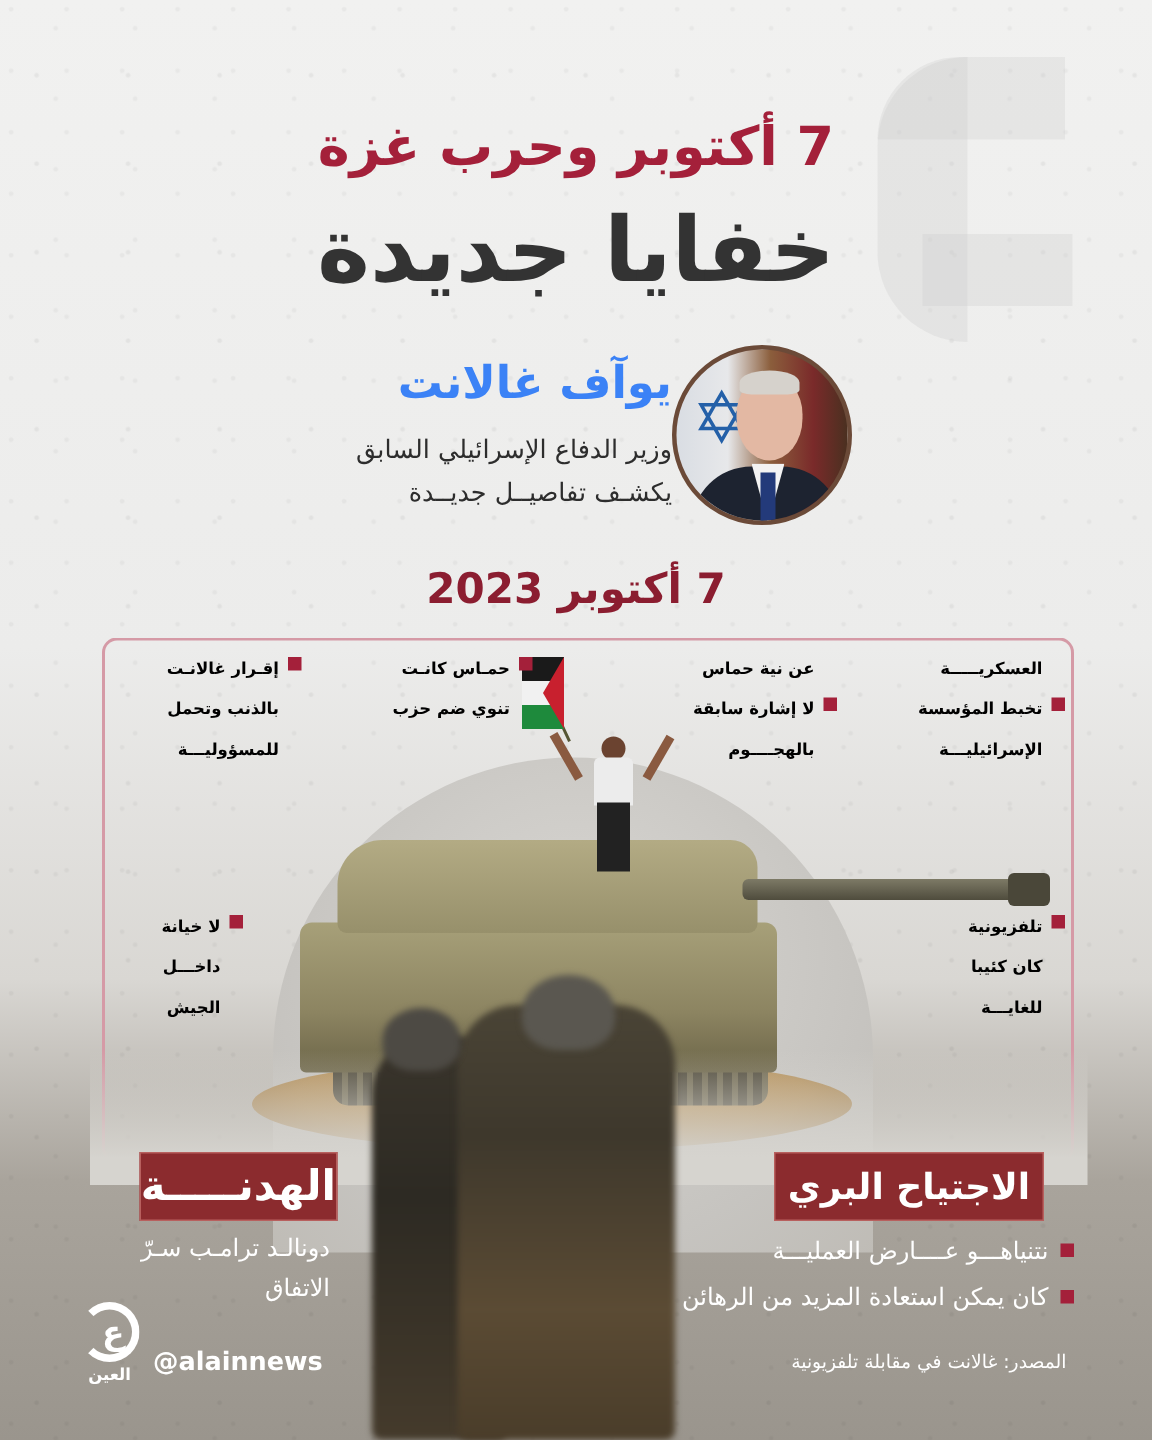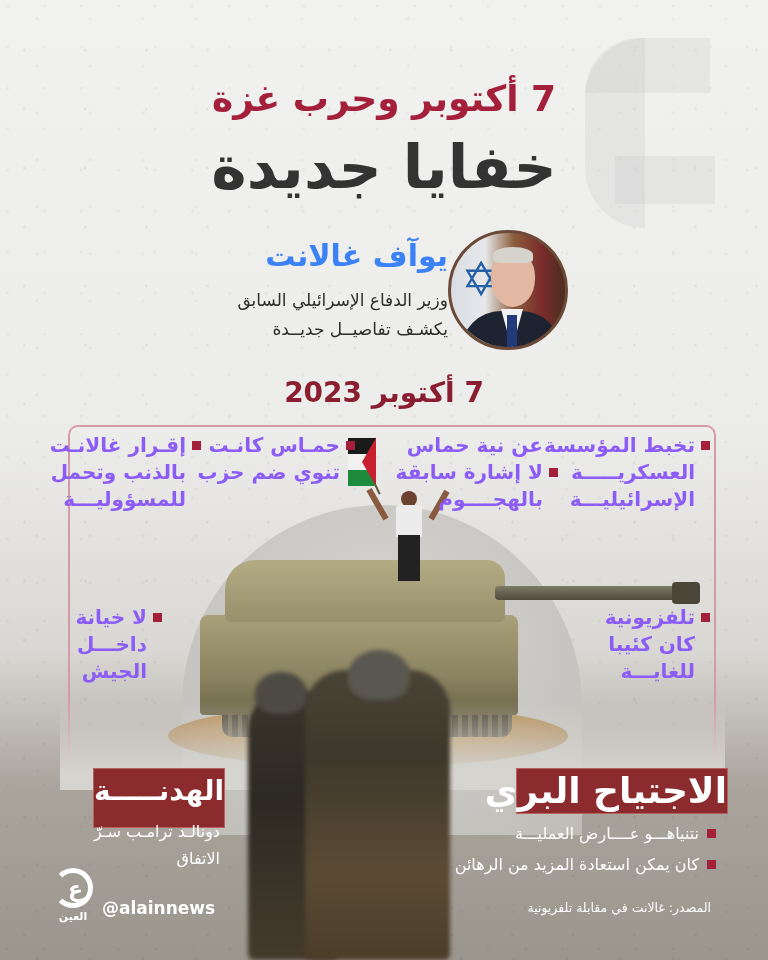--- a/index.html
+++ b/index.html
@@ -66,21 +66,21 @@
 
   .panel {
     position: absolute; left: 68px; top: 425px; width: 648px; height: 350px;
     border: 2px solid #d59aa6; border-radius: 10px; border-bottom: none;
   }
   .panel-fade {
     position: absolute; left: 60px; top: 700px; width: 665px; height: 90px;
     background: linear-gradient(180deg, rgba(226,224,220,0) 0%, rgba(214,212,207,1) 80%);
   }
 
-  .bullet-item { position: absolute; text-align: right; font-size: 20px; line-height: 27px; color: #8b5cf6; font-weight: 600; white-space: nowrap; }
+  .bullet-item { position: absolute; text-align: right; font-size: 11px; line-height: 27px; color: #000000; font-weight: 600; white-space: nowrap; }
   .bullet-item .sq { display: inline-block; width: 9px; height: 9px; background: #a4203a; margin-left: 6px; vertical-align: 2px; }
   .bullet-item .line { display: block; }
   .bullet-item .line.cont { padding-right: 15px; }
 
   
   .dome {
     position: absolute; left: 182px; top: 505px; width: 400px; height: 330px;
     border-radius: 200px 200px 0 0;
     background: radial-gradient(ellipse at 50% 40%, #d8d6d2 0%, #c6c4c0 70%, #bfbcb6 100%);
   }
@@ -125,23 +125,23 @@
   .s1 { left: 248px; top: 690px; width: 90px; height: 270px; background: linear-gradient(180deg,#3a352c 0%, #2d2a23 40%, #453b2c 100%); }
   .s2 { left: 305px; top: 670px; width: 145px; height: 290px; background: linear-gradient(180deg,#4a4436 0%, #3e382c 30%, #5b4b34 70%, #4a3d2a 100%); }
   .helmet { position: absolute; border-radius: 50% 50% 40% 40%; background: #4d4a44; filter: blur(2px); }
   .h1 { left: 255px; top: 672px; width: 52px; height: 42px; }
   .h2 { left: 348px; top: 650px; width: 62px; height: 50px; background: #5a5750; }
 
   .label-box {
     position: absolute; background: #8b2b2e; border: 1px solid #b8605e; color: #fff;
     font-weight: bold; text-align: center; white-space: nowrap;
   }
-  .hudna-box { left: 93px; top: 768px; width: 132px; height: 60px; font-size: 28px; line-height: 44px; }
+  .hudna-box { left: 93px; top: 768px; width: 132px; height: 46px; font-size: 28px; line-height: 44px; }
   .hudna-desc { position: absolute; right: 548px; top: 818px; text-align: right; color: #fff; font-size: 16px; line-height: 27px; white-space: nowrap; }
-  .invasion-box { left: 516px; top: 768px; width: 212px; height: 46px; font-size: 36px; line-height: 44px; }
+  .invasion-box { left: 516px; top: 768px; width: 180px; height: 46px; font-size: 24px; line-height: 44px; }
   .invasion-list { position: absolute; right: 52px; top: 818px; text-align: right; color: #fff; font-size: 16px; line-height: 31px; white-space: nowrap; }
   .invasion-list .sq { display: inline-block; width: 9px; height: 9px; background: #a4203a; margin-left: 8px; vertical-align: 1px; }
 
   .logo { position: absolute; left: 50px; top: 868px; width: 46px; height: 62px; color: #fff; text-align: center; }
   .logo .ring { width: 40px; height: 40px; margin: 0 auto; border: 5px solid #fff; border-radius: 50%; border-left-color: transparent; position: relative; }
   .logo .glyph { position: absolute; left: 10px; top: 2px; font-size: 22px; font-weight: bold; color: #fff; line-height: 30px; }
   .logo .word { font-size: 11px; font-weight: bold; line-height: 14px; margin-top: 2px; }
   .handle { position: absolute; left: 102px; top: 898px; color: #fff; font-size: 17px; font-weight: bold; direction: ltr; white-space: nowrap; }
   .source { position: absolute; right: 57px; top: 900px; color: #fff; font-size: 12.5px; white-space: nowrap; }
 </style>
@@ -195,22 +195,22 @@
 </div>
 <div class="man-arm-l"></div>
 <div class="man-arm-r"></div>
 <div class="man-head"></div>
 <div class="man-torso"></div>
 <div class="man-legs"></div>
 
 <div class="panel-fade"></div>
 
 <div class="bullet-item" style="right:58px; top:432px;">
+  <span class="line cont">العسكريـــــة</span>
   <span class="line"><span class="sq"></span><span>تخبط المؤسسة</span></span>
-  <span class="line cont">العسكريـــــة</span>
   <span class="line cont">الإسرائيليـــة</span>
 </div>
 <div class="bullet-item" style="right:210px; top:432px;">
   <span class="line cont">عن نية حماس</span>
   <span class="line"><span class="sq"></span><span>لا إشارة سابقة</span></span>
   <span class="line cont">بالهجــــوم</span>
 </div>
 <div class="bullet-item" style="right:413px; top:432px;">
   <span class="line"><span class="sq"></span><span>حمـاس كانـت</span></span>
   <span class="line cont">تنوي ضم حزب</span>

